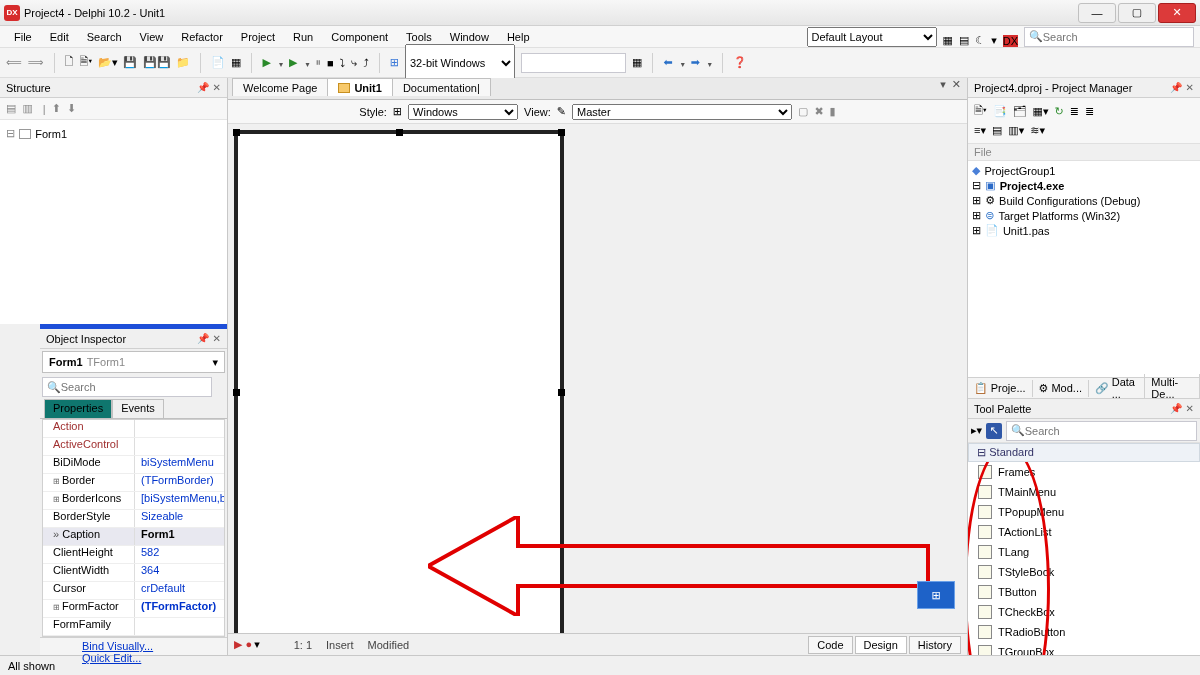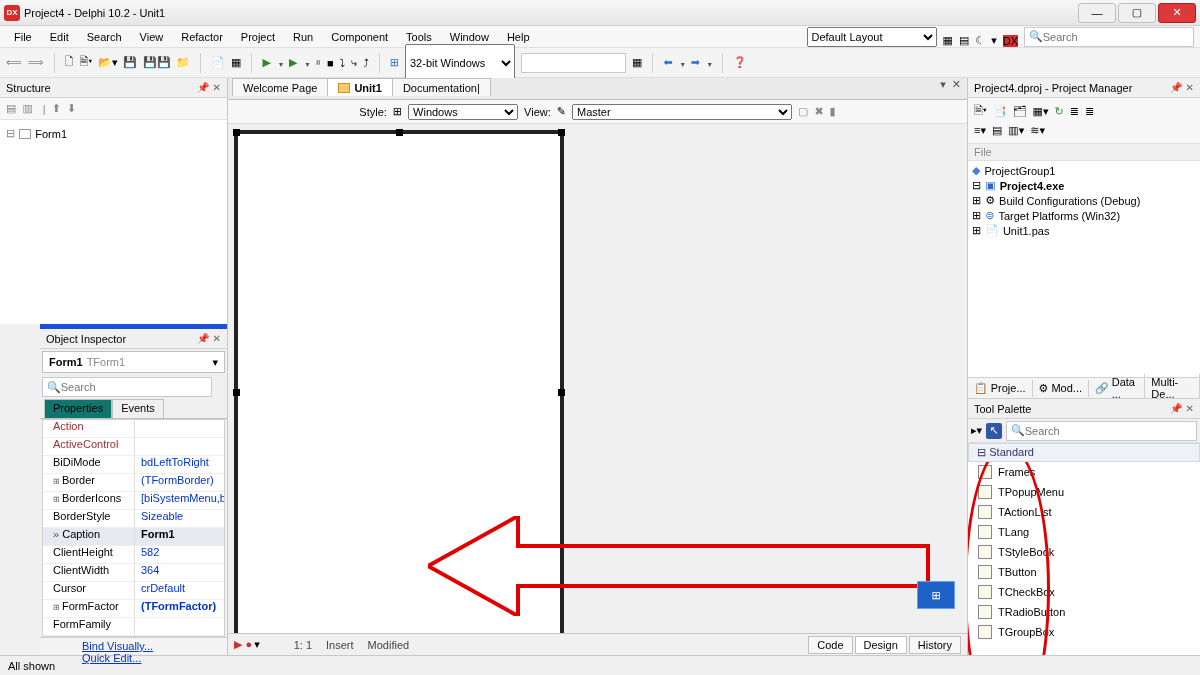--- a/index.html
+++ b/index.html
@@ -202,21 +202,21 @@
           <div class="prop-row">
             <div class="k red">Action</div>
             <div class="v"></div>
           </div>
           <div class="prop-row">
             <div class="k red">ActiveControl</div>
             <div class="v"></div>
           </div>
           <div class="prop-row">
             <div class="k">BiDiMode</div>
-            <div class="v blue">bdLeftToRight</div>
+            <div class="v blue">biSystemMenu</div>
           </div>
           <div class="prop-row">
             <div class="k exp">Border</div>
             <div class="v blue">(TFormBorder)</div>
           </div>
           <div class="prop-row">
             <div class="k exp">BorderIcons</div>
             <div class="v blue">[biSystemMenu,biMinim</div>
           </div>
           <div class="prop-row">
@@ -399,20 +399,24 @@
     <div class="palette-cat">⊟ <span>Standard</span></div>
     <div class="palette-list" id="palette-list" style="position:relative">
 
       <div class="ellipse-annot" style="left:-4px; top:-18px; width:86px; height:290px;"></div>
     <div class="palette-item">
           <span class="pico"></span>
           <span>Frames</span>
         </div>
         <div class="palette-item">
           <span class="pico"></span>
+          <span>TMainMenu</span>
+        </div>
+        <div class="palette-item">
+          <span class="pico"></span>
           <span>TPopupMenu</span>
         </div>
         <div class="palette-item">
           <span class="pico"></span>
           <span>TActionList</span>
         </div>
         <div class="palette-item">
           <span class="pico"></span>
           <span>TLang</span>
         </div>

